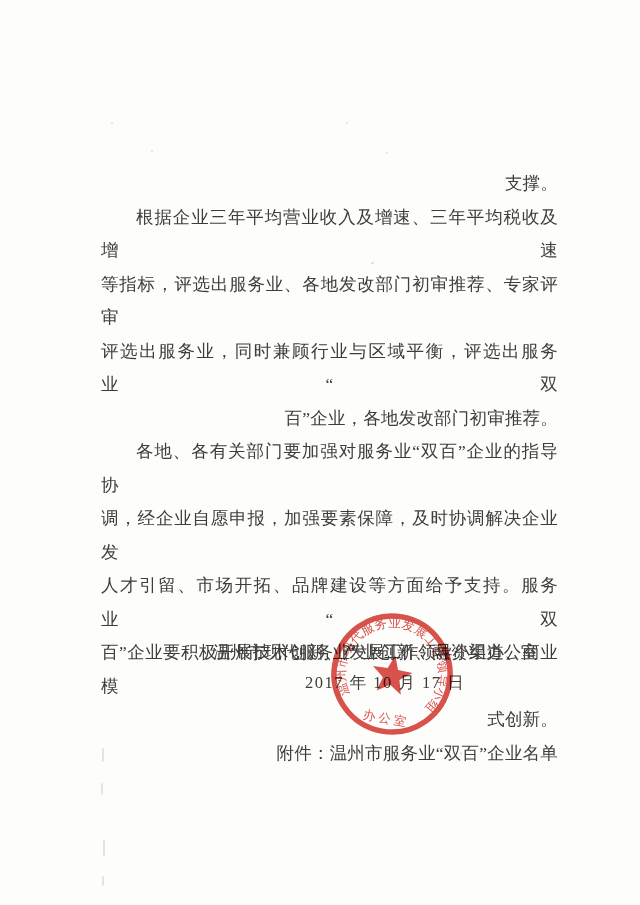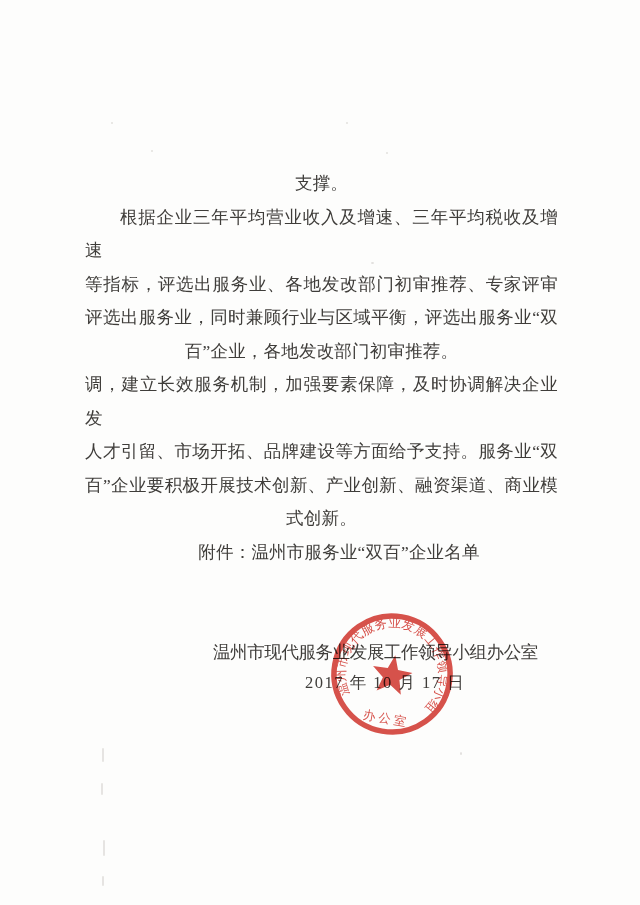--- a/index.html
+++ b/index.html
@@ -11,25 +11,26 @@
     color:#3f3d3a;
     overflow:hidden;
   }
   .body-text {
     position:absolute;
     left:85px; top:167px; width:473px;
     font-size:17.5px;
     line-height:33.5px;
     letter-spacing:0.2px;
   }
-  .line { text-align:center; }
+  .line { text-align:right; }
   .line.fill {
     text-align:justify;
     text-align-last:justify;
     text-justify:inter-character;
+    margin-left:16px;
   }
   .line.indent { text-indent:35px; }
   .signature {
     position:absolute;
     left:213px; top:640px;
     font-size:17.5px;
     letter-spacing:-0.4px;
     white-space:nowrap;
   }
   .date {
@@ -64,21 +65,22 @@
 <body>
 
 <div class="page">
 
   <div class="body-text">
     <div class="line">支撑。</div>
     <div class="line fill indent">根据企业三年平均营业收入及增速、三年平均税收及增速</div>
     <div class="line fill">等指标，评选出服务业、各地发改部门初审推荐、专家评审</div>
     <div class="line fill">评选出服务业，同时兼顾行业与区域平衡，评选出服务业“双</div>
     <div class="line">百”企业，各地发改部门初审推荐。</div>
-    <div class="line fill">调，建立长效服务机制，加强要素保障，及时协调解决企业发</div>
+    <div class="line fill indent">各地、各有关部门要加强对服务业“双百”企业的指导协</div>
+    <div class="line fill">调，经企业自愿申报，加强要素保障，及时协调解决企业发</div>
     <div class="line fill">人才引留、市场开拓、品牌建设等方面给予支持。服务业“双</div>
     <div class="line fill">百”企业要积极开展技术创新、产业创新、融资渠道、商业模</div>
     <div class="line">式创新。</div>
     <div class="line indent">附件：温州市服务业“双百”企业名单</div>
   </div>
 
   <div class="signature">温州市现代服务业发展工作领导小组办公室</div>
   <div class="date">2017 年 10 月 17 日</div>
 
   <svg class="seal" width="140" height="140" viewBox="0 0 140 140">

